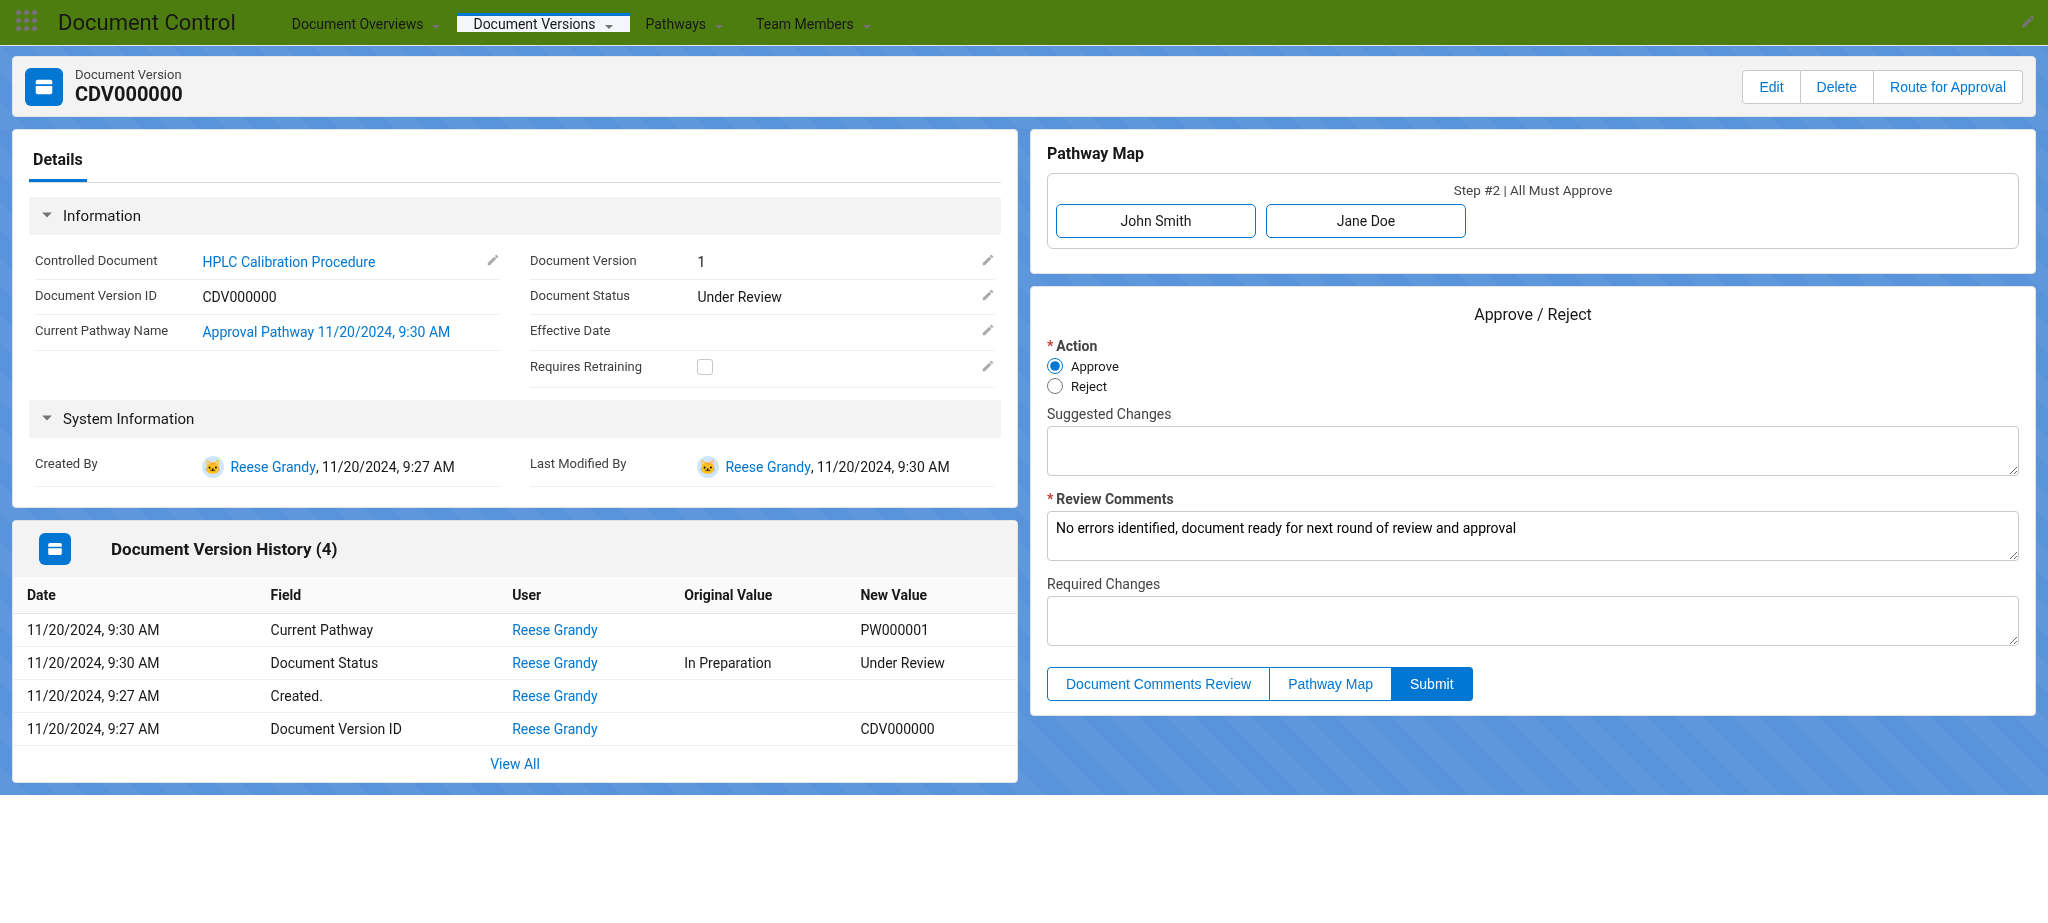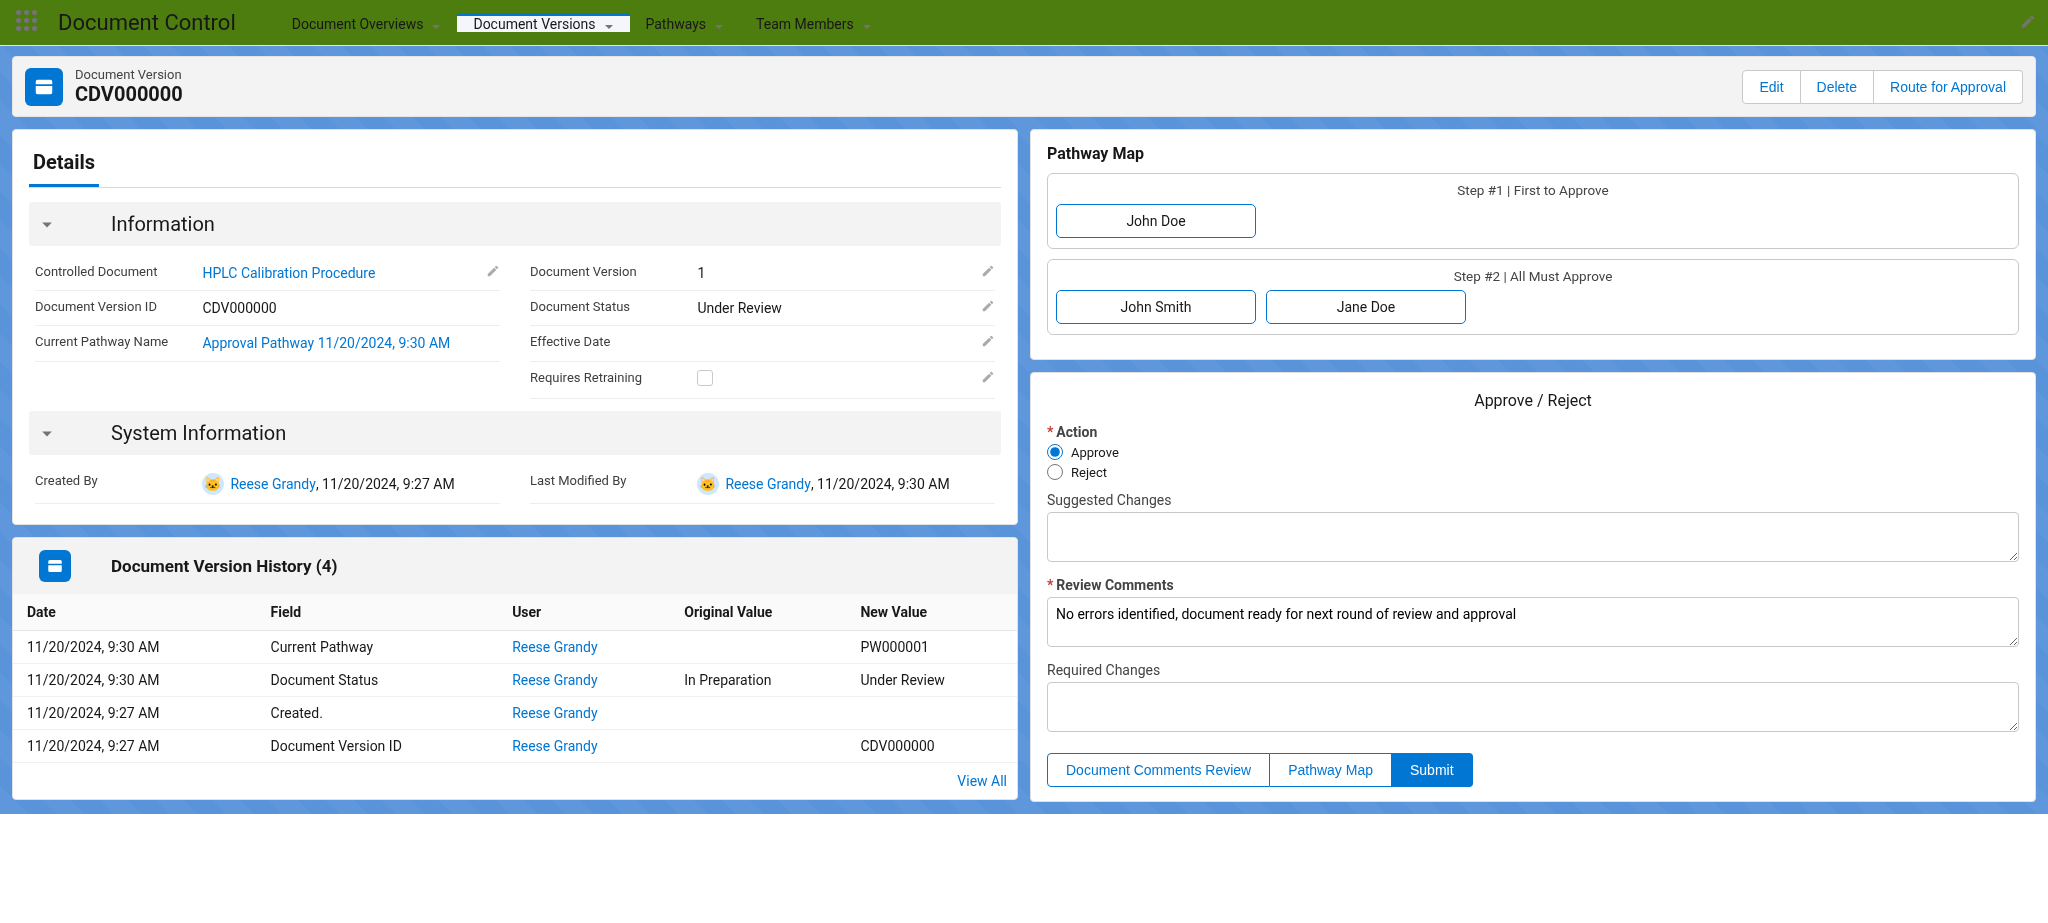--- a/index.html
+++ b/index.html
@@ -107,35 +107,34 @@
   .card {
     background:#fff;
     border-radius: 4px;
     padding: 14px 16px;
     border: 1px solid #e2e2e2;
   }
   .card-tight { padding: 0; }
   
   .tabrow { border-bottom: 1px solid #d9d9d9; display:flex; margin-bottom: 14px; }
   .tabrow .tab {
-    font-size: 20px; font-weight: 700; color: #181818;
+    font-size: 16px; font-weight: 700; color: #181818;
     padding: 6px 4px 10px 4px;
     border-bottom: 3px solid #0176d3;
   }
   
   .section-head {
     background: #f3f3f3;
     border-radius: 3px;
     padding: 10px 12px;
     display:flex; align-items:center;
-    font-size: 20px;
+    font-size: 15px;
     color:#181818;
     margin: 6px 0 10px 0;
     cursor:pointer;
-    gap:48px;
   }
   .section-head .chev { margin-right: 10px; }
   .section-head .chev svg { width:12px; height:12px; fill:#747474; }
   .field-grid {
     display:grid;
     grid-template-columns: 1fr 1fr;
     gap: 0 30px;
     padding: 0 6px 6px 6px;
   }
   .field-row {
@@ -178,21 +177,21 @@
     border-collapse: collapse;
   }
   table.hist th {
     text-align:left; font-weight:700; font-size:14px; padding: 10px 14px;
     background:#fafafa; border-bottom:1px solid #e5e5e5;
   }
   table.hist td {
     padding: 8px 14px; font-size: 14px; border-bottom: 1px solid #f0f0f0;
   }
   table.hist td a { color:#0176d3; text-decoration:none; }
-  .view-all { text-align:right; padding:10px; }
+  .view-all { text-align:center; padding:10px; }
   .view-all a { color:#0176d3; text-decoration:none; font-size:14px; cursor:pointer;}
   
   .rcard-title { font-size:16px; font-weight:700; margin-bottom: 10px; }
   .step-box {
     border: 1px solid #c9c9c9;
     border-radius: 6px;
     padding: 8px 8px 10px 8px;
     margin-bottom: 10px;
   }
   .step-label { text-align:center; font-size:13.5px; color:#444; margin-bottom:6px; }
@@ -447,26 +446,20 @@
     </div>
 
   </div>
 
   <div class="col col-right">
 
     <div class="card">
       <div class="rcard-title">Pathway Map</div>
       <div id="pathway-steps">
           <div class="step-box">
-            <div class="step-label">Step #1 | First to Approve</div>
-            <div class="person-row">
-              <div class="person">John Doe</div>
-            </div>
-          </div>
-          <div class="step-box">
             <div class="step-label">Step #2 | All Must Approve</div>
             <div class="person-row">
               <div class="person">John Smith</div>
               <div class="person">Jane Doe</div>
             </div>
           </div>
         </div>
     </div>
 
     <div class="card">

